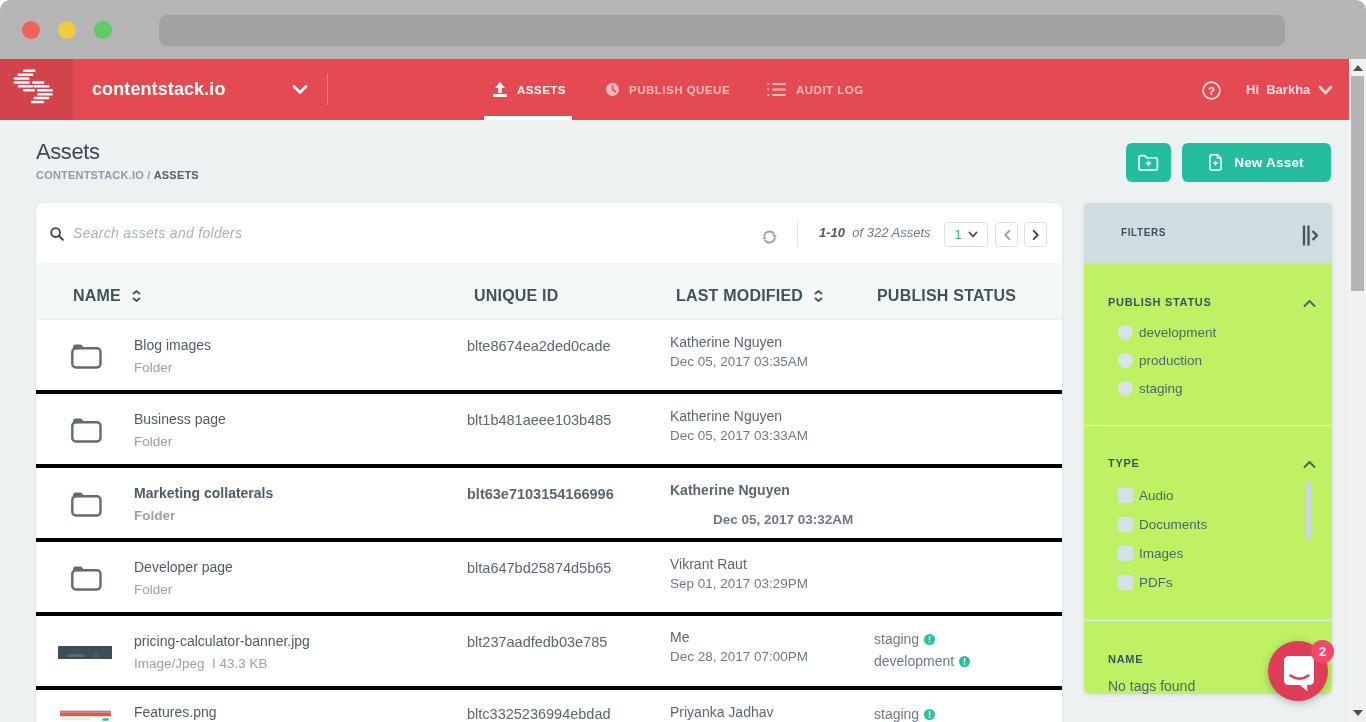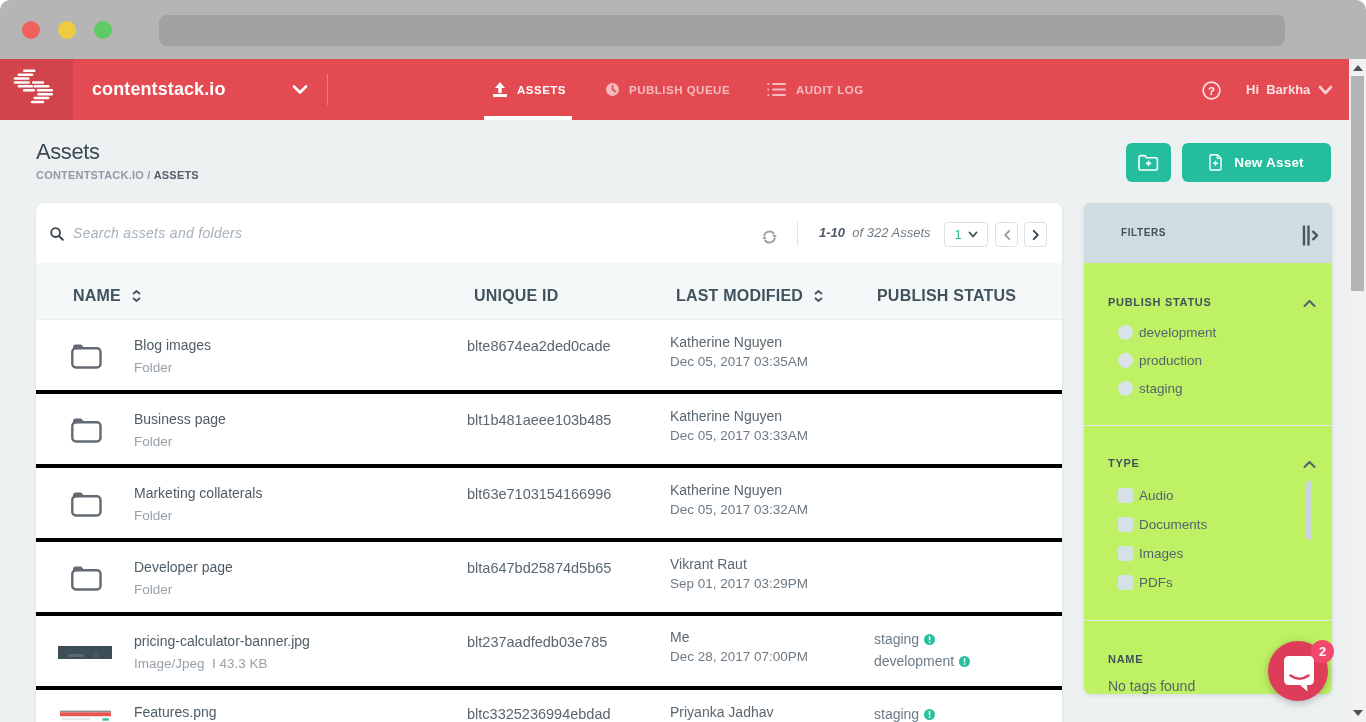--- a/index.html
+++ b/index.html
@@ -238,30 +238,30 @@
           <span class="foldicon"><svg width="31" height="25" viewBox="0 0 31 25">
               <path d="M2.5 5.5 L2.5 2.8 a1.8 1.8 0 0 1 1.8-1.8 h5.2 a1.8 1.8 0 0 1 1.5 0.8 l2 3" fill="#636a72" stroke="#636a72" stroke-width="1"></path>
               <rect x="1.3" y="4.2" width="28.2" height="19.3" rx="3.6" fill="none" stroke="#636a72" stroke-width="2.4"></rect>
             </svg></span>
           <div class="fname" style="top:17px;">Business page</div>
           <div class="fsub">Folder</div>
           <div class="fid" style="top:18px;">blt1b481aeee103b485</div>
           <div class="fmod1" style="top:14px;">Katherine Nguyen</div>
           <div class="fmod2" style="top:34px;">Dec 05, 2017 03:33AM</div>
         </div>
-        <div class="row" style="top:265px;">
+        <div class="row" style="top:265px;font-weight:bold;">
           <span class="foldicon"><svg width="31" height="25" viewBox="0 0 31 25">
               <path d="M2.5 5.5 L2.5 2.8 a1.8 1.8 0 0 1 1.8-1.8 h5.2 a1.8 1.8 0 0 1 1.5 0.8 l2 3" fill="#636a72" stroke="#636a72" stroke-width="1"></path>
               <rect x="1.3" y="4.2" width="28.2" height="19.3" rx="3.6" fill="none" stroke="#636a72" stroke-width="2.4"></rect>
             </svg></span>
           <div class="fname" style="top:17px;">Marketing collaterals</div>
           <div class="fsub">Folder</div>
           <div class="fid" style="top:18px;">blt63e7103154166996</div>
           <div class="fmod1" style="top:14px;">Katherine Nguyen</div>
-          <div class="fmod2" style="top:34px;">Dec 05, 2017 03:32AM</div>
+          <div class="fmod2" style="top:44px;margin-left:43px;">Dec 05, 2017 03:32AM</div>
         </div>
         <div class="row" style="top:339px;">
           <span class="foldicon"><svg width="31" height="25" viewBox="0 0 31 25">
               <path d="M2.5 5.5 L2.5 2.8 a1.8 1.8 0 0 1 1.8-1.8 h5.2 a1.8 1.8 0 0 1 1.5 0.8 l2 3" fill="#636a72" stroke="#636a72" stroke-width="1"></path>
               <rect x="1.3" y="4.2" width="28.2" height="19.3" rx="3.6" fill="none" stroke="#636a72" stroke-width="2.4"></rect>
             </svg></span>
           <div class="fname" style="top:17px;">Developer page</div>
           <div class="fsub">Folder</div>
           <div class="fid" style="top:18px;">blta647bd25874d5b65</div>
           <div class="fmod1" style="top:14px;">Vikrant Raut</div>

